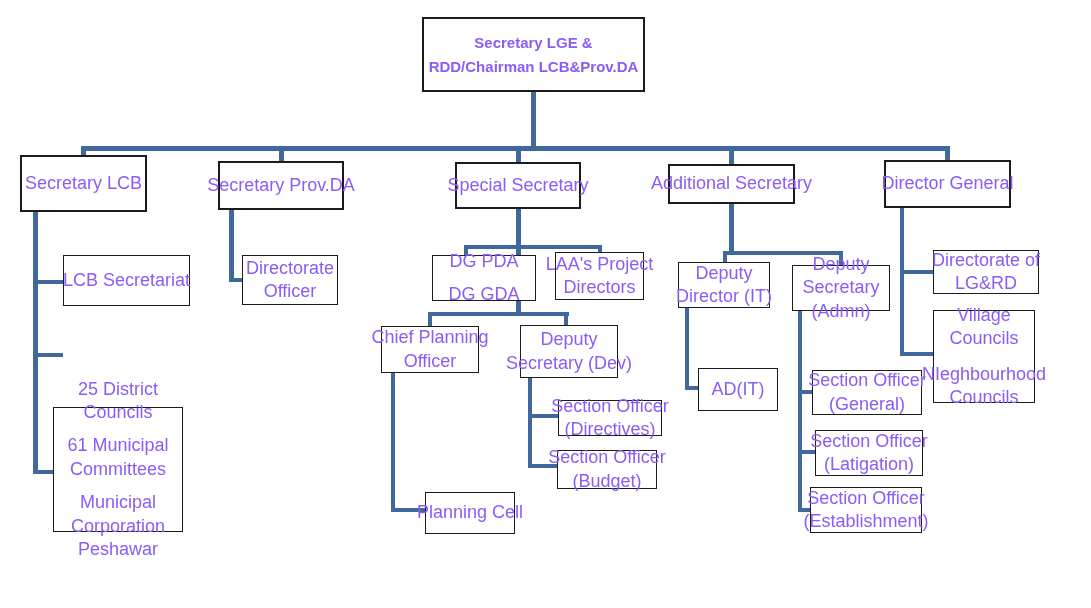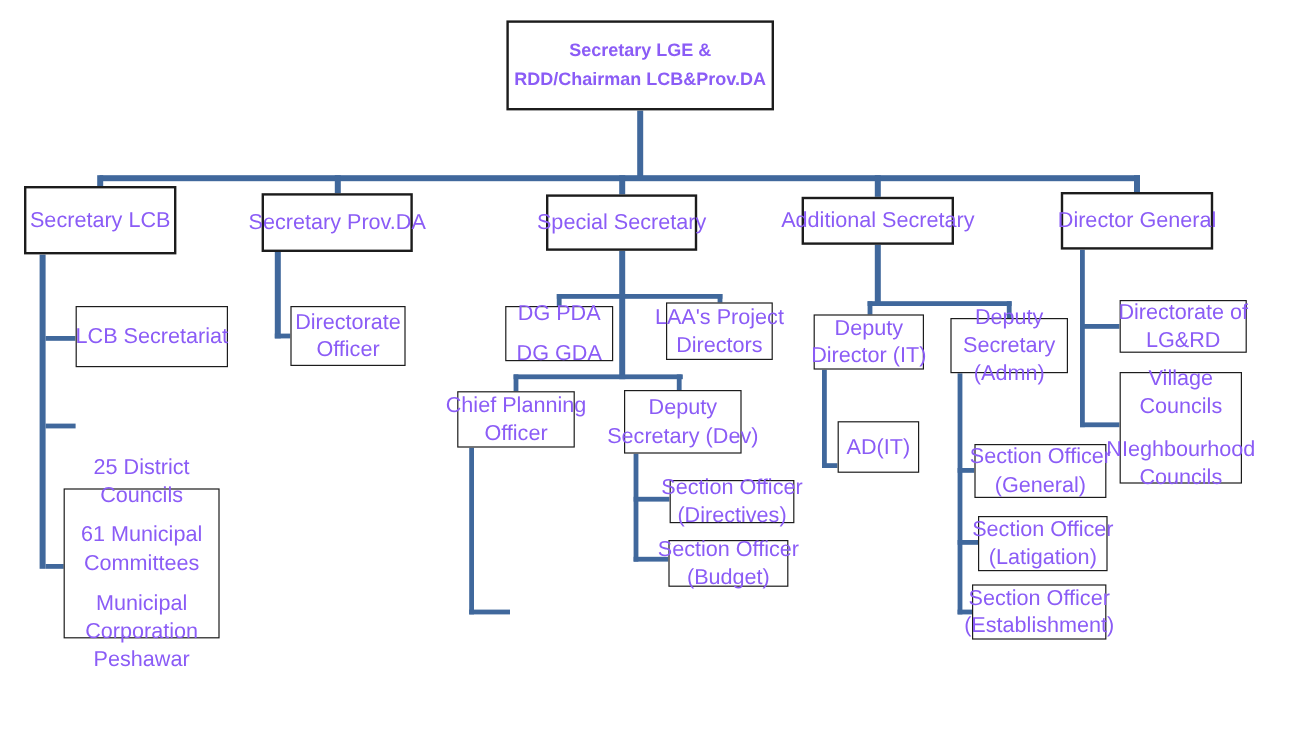--- a/index.html
+++ b/index.html
@@ -125,21 +125,21 @@
     <div class="para">25 District Councils</div>
     <div class="para">61 Municipal Committees</div>
     <div class="para">Municipal Corporation Peshawar</div>
   </div>
 
   <div class="node" style="left:242px;top:255px;width:96px;height:50px">
     <div class="line">Directorate</div>
     <div class="line">Officer</div>
   </div>
 
-  <div class="node" style="left:421px;top:255px;width:90px;height:46px">
+  <div class="node" style="left:432px;top:255px;width:104px;height:46px">
     <div class="para">DG PDA</div>
     <div class="para">DG GDA</div>
   </div>
 
   <div class="node" style="left:555px;top:252px;width:89px;height:48px">
     <div class="line">LAA's Project</div>
     <div class="line">Directors</div>
   </div>
 
   <div class="node" style="left:381px;top:326px;width:98px;height:47px">
@@ -155,33 +155,36 @@
   <div class="node" style="left:558px;top:400px;width:104px;height:36px">
     <div class="line">Section Officer</div>
     <div class="line">(Directives)</div>
   </div>
 
   <div class="node" style="left:557px;top:450px;width:100px;height:39px">
     <div class="line">Section Officer</div>
     <div class="line">(Budget)</div>
   </div>
 
+  <div class="node" style="left:425px;top:492px;width:90px;height:42px">
+    <div class="line">Planning Cell</div>
+  </div>
 
   <div class="node" style="left:678px;top:262px;width:92px;height:46px">
     <div class="line">Deputy</div>
     <div class="line">Director (IT)</div>
   </div>
 
   <div class="node" style="left:792px;top:265px;width:98px;height:46px">
     <div class="line">Deputy</div>
     <div class="line">Secretary</div>
     <div class="line">(Admn)</div>
   </div>
 
-  <div class="node" style="left:698px;top:351px;width:68px;height:43px">
+  <div class="node" style="left:698px;top:368px;width:80px;height:43px">
     <div class="line">AD(IT)</div>
   </div>
 
   <div class="node" style="left:812px;top:370px;width:110px;height:45px">
     <div class="line">Section Officer</div>
     <div class="line">(General)</div>
   </div>
 
   <div class="node" style="left:815px;top:430px;width:108px;height:46px">
     <div class="line">Section Officer</div>

